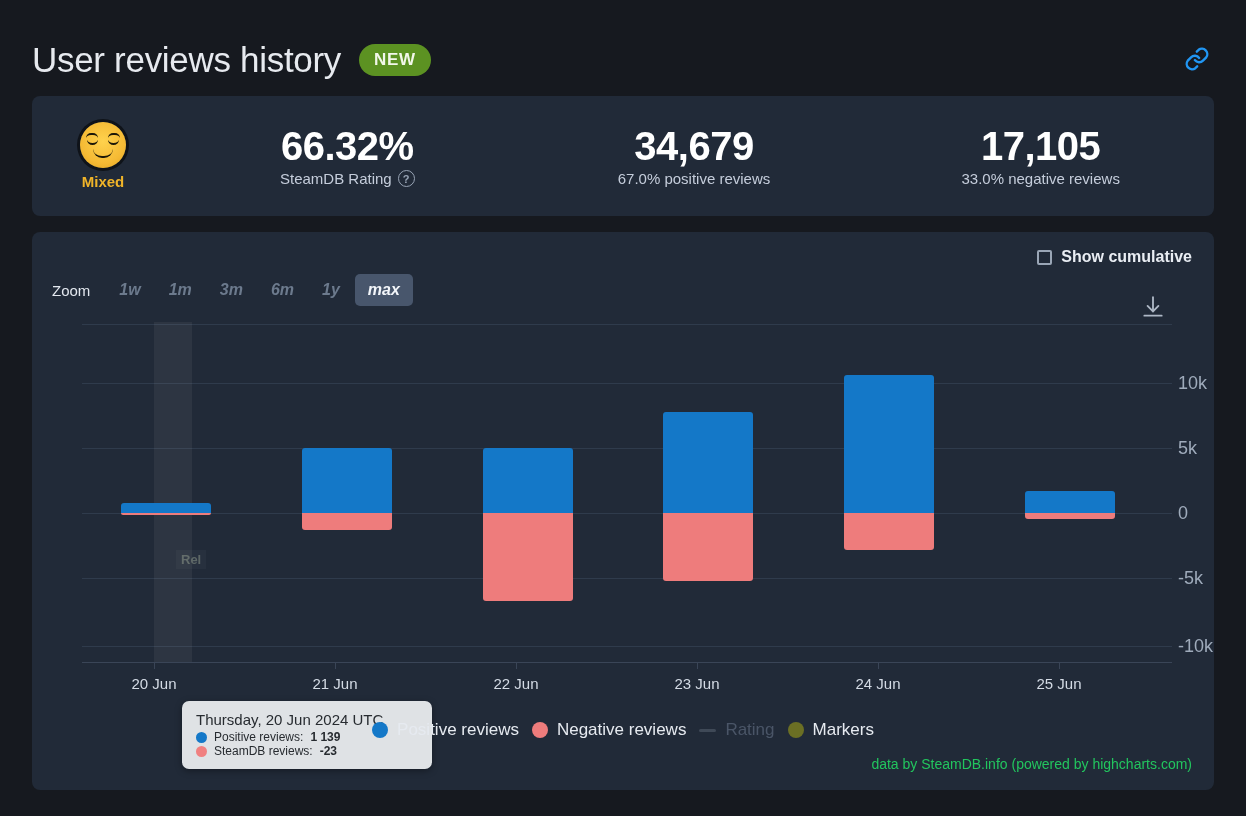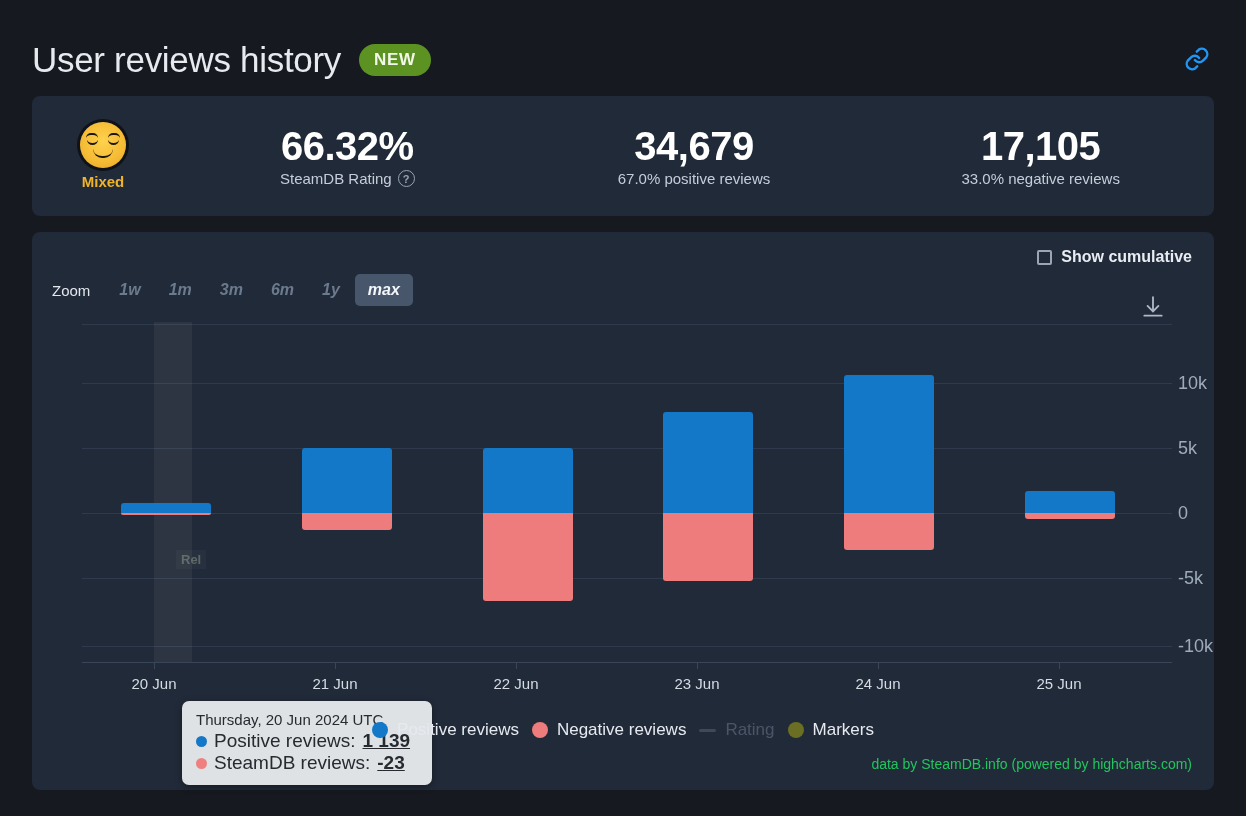--- a/index.html
+++ b/index.html
@@ -145,23 +145,23 @@
   }
 
   
   .tooltip {
     position: absolute; left: 150px; top: 469px;
     background: rgba(244,246,248,0.90); border-radius: 7px;
     padding: 10px 14px 11px; min-width: 250px;
     box-shadow: 0 2px 7px rgba(0,0,0,0.35);
   }
   .tt-date { font-size: 15px; color: #272b30; margin-bottom: 2px; white-space: nowrap; }
-  .tt-row { font-size: 19px; color: #272b30; display: flex; align-items: center; gap: 7px; white-space: nowrap; }
+  .tt-row { font-size: 12px; color: #272b30; display: flex; align-items: center; gap: 7px; white-space: nowrap; }
   .tt-dot { width: 11px; height: 11px; border-radius: 50%; flex: 0 0 auto; }
-  .tt-val { font-weight: bold; text-decoration: underline; }
+  .tt-val { font-weight: bold; }
 
   
   .legend {
     position: absolute; left: 0; right: 0; top: 488px;
     display: flex; justify-content: center; align-items: center; gap: 13px;
   }
   .legend-item { display: flex; align-items: center; gap: 9px; cursor: pointer; }
   .legend-dot { width: 16px; height: 16px; border-radius: 50%; }
   .legend-line { width: 17px; height: 3px; background: #3f4957; border-radius: 2px; }
   .legend-text { font-size: 17px; color: #e6eaf0; }

